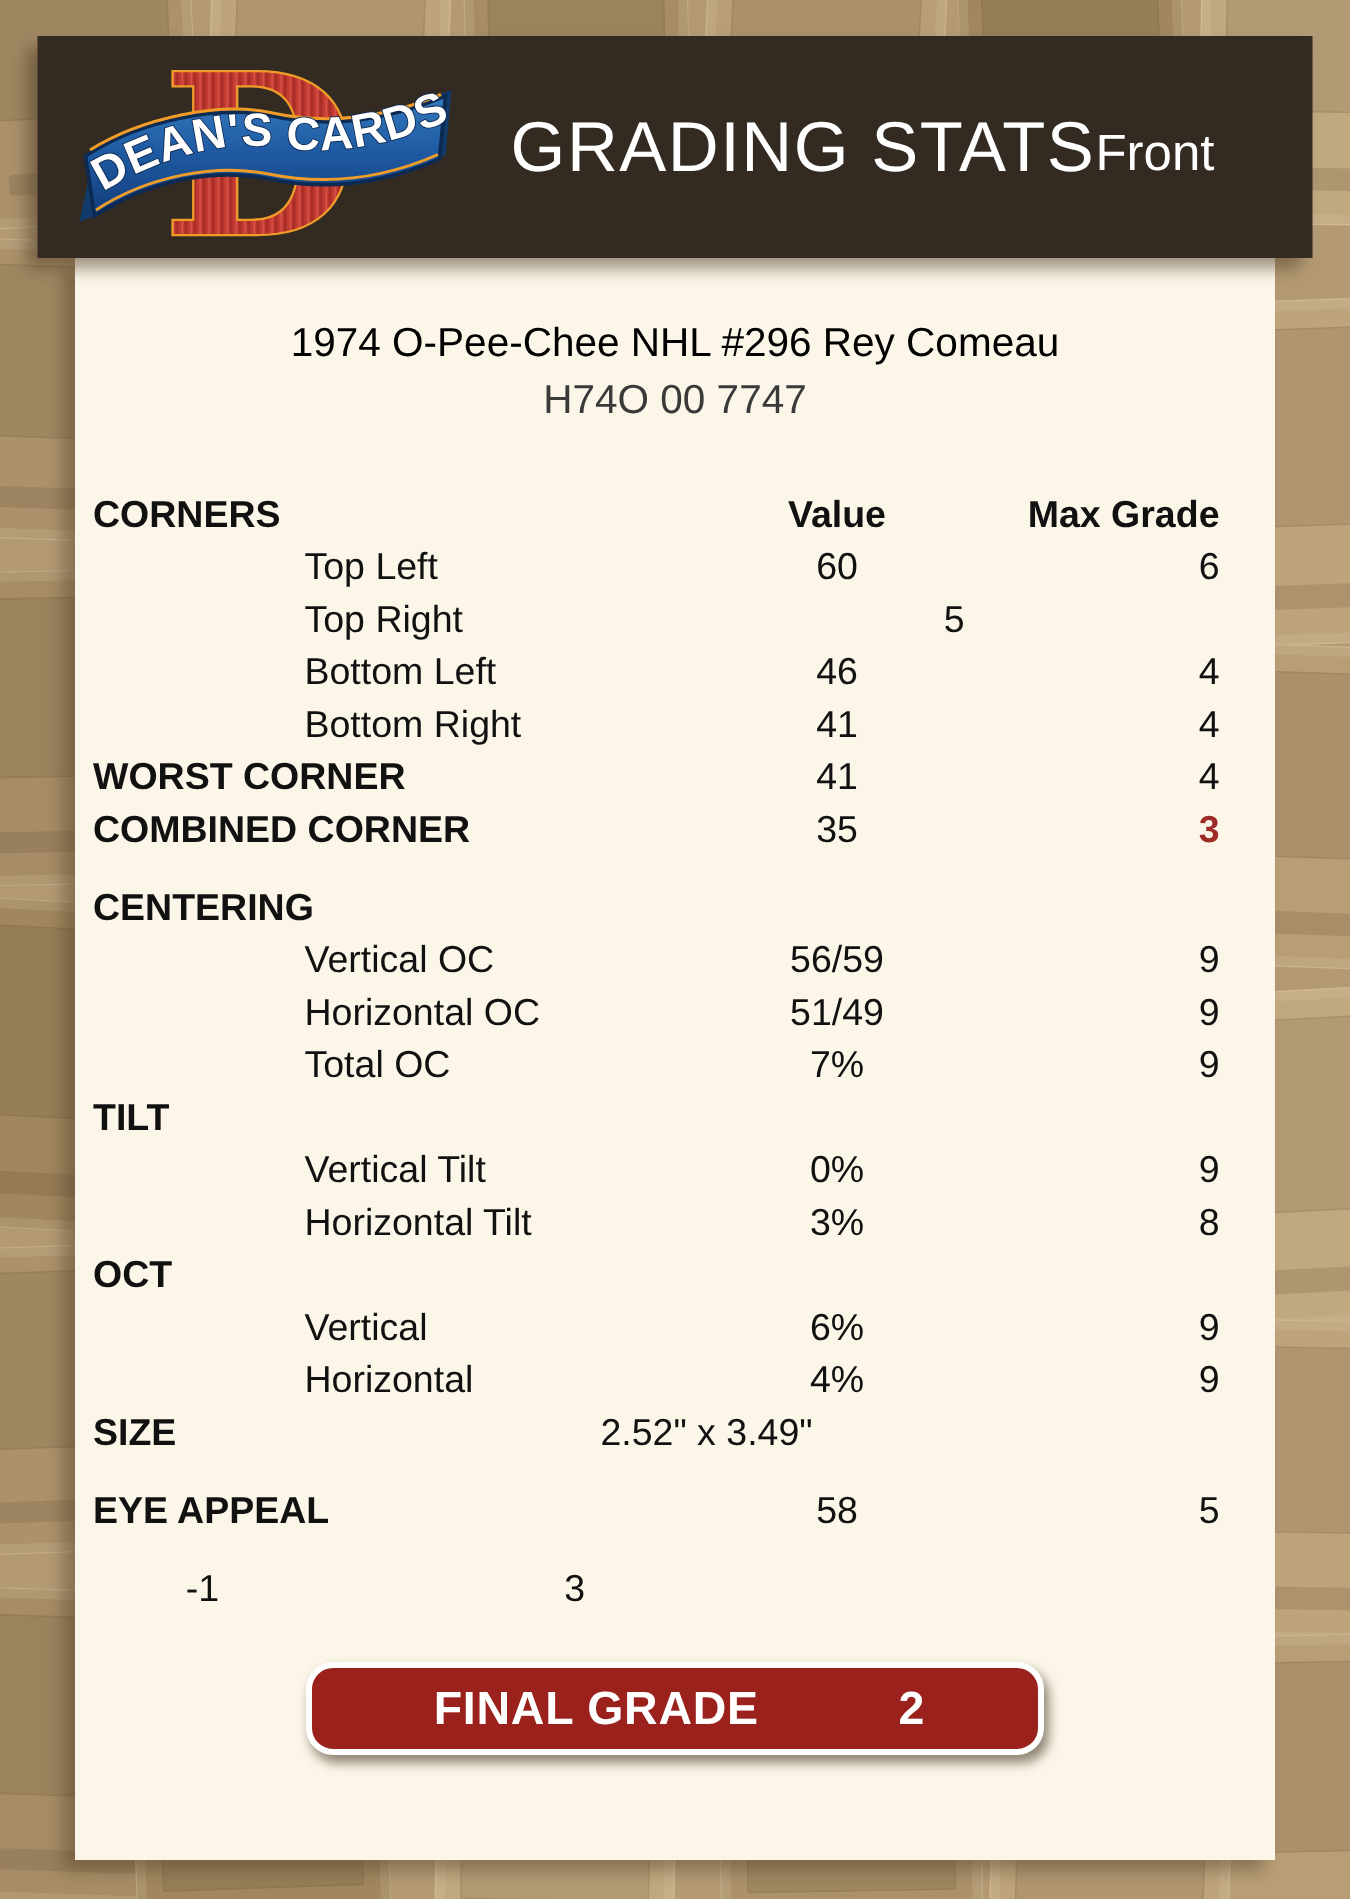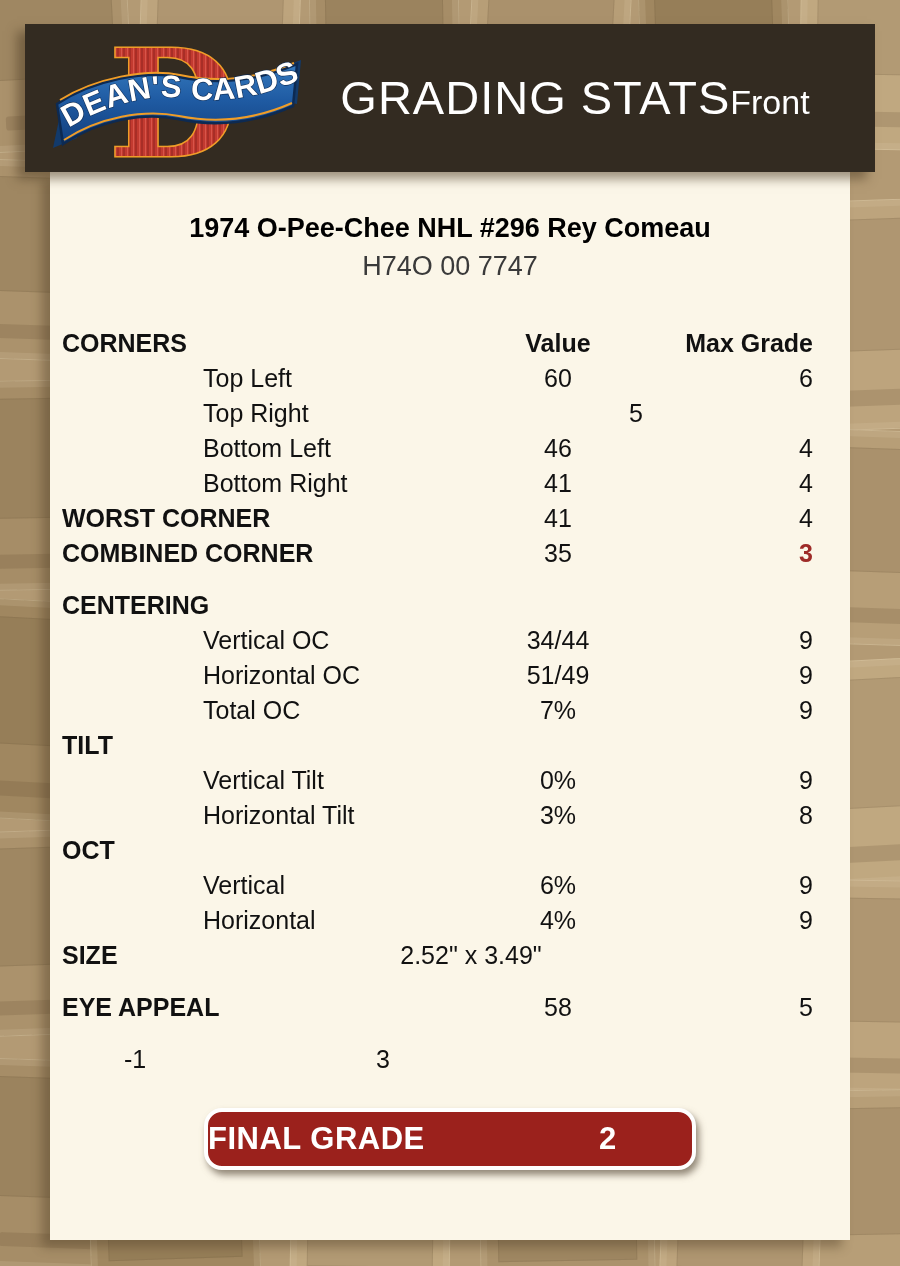--- a/index.html
+++ b/index.html
@@ -55,21 +55,21 @@
   .header-subtitle { font-size: 34px; margin-top: 8px; font-weight: 400; }
 
   
   .panel {
     position: absolute; left: 50px; top: 172px; width: 800px; height: 1068px;
     background: var(--panel-bg);
     z-index: 1;
     box-shadow: -8px 7px 10px rgba(82, 64, 40, 0.45);
     padding-top: 41px;
   }
-  .card-title { text-align: center; font-size: 27px; font-weight: bold; color: #000; }
+  .card-title { text-align: center; font-size: 27px; font-weight: normal; color: #000; }
   .card-serial { text-align: center; font-size: 27px; font-weight: 400; color: #3a3a3a; margin-top: 7px; }
 
   
   .stats-table { margin-top: 44px; }
   .t-row { display: flex; align-items: center; height: 35px; font-size: 25px; }
   .t-row.gap { margin-top: 17px; }
   .t-label { flex: 0 0 423px; padding-left: 103px; white-space: nowrap; }
   .t-row.indent .t-label { padding-left: 153px; }
   .t-row.bold .t-label, .t-row.header .t-label { font-weight: bold; padding-left: 12px; }
   .t-value { flex: 0 0 170px; text-align: center; }
@@ -82,21 +82,21 @@
   .final-grade {
     margin: 31px auto 0 auto;
     width: 492px; height: 62px;
     background: var(--button-red);
     border: 4px solid #ffffff;
     border-radius: 18px;
     box-shadow: 3px 5px 7px rgba(110, 98, 82, 0.75);
     display: flex; align-items: center;
     color: #ffffff; font-weight: bold; font-size: 31px;
   }
-  .final-grade-label { flex: 1; text-align: left; letter-spacing: 0.5px; }
+  .final-grade-label { flex: 1; text-align: center; letter-spacing: 0.5px; }
   .final-grade-value { flex: 0 0 105px; text-align: left; padding-left: 12px; }
 </style>
 </head>
 <body>
 
 <div id="bg-collage">
     <div class="bg-card" style="left: -20px; top: -60px; width: 150px; height: 210px; transform: rotate(-3deg); background: rgb(171, 146, 108);">
       <div class="ph"></div>
       <div class="cap"></div>
     </div>
@@ -258,21 +258,21 @@
   </div>
 
   <div class="t-row bold gap">
     <div class="t-label">CENTERING</div>
     <div class="t-value"></div>
     <div class="t-max"></div>
   </div>
 
   <div class="t-row indent">
     <div class="t-label">Vertical OC</div>
-    <div class="t-value">34/44</div>
+    <div class="t-value">56/59</div>
     <div class="t-max">9</div>
   </div>
 
   <div class="t-row indent">
     <div class="t-label">Horizontal OC</div>
     <div class="t-value">51/49</div>
     <div class="t-max">9</div>
   </div>
 
   <div class="t-row indent">

